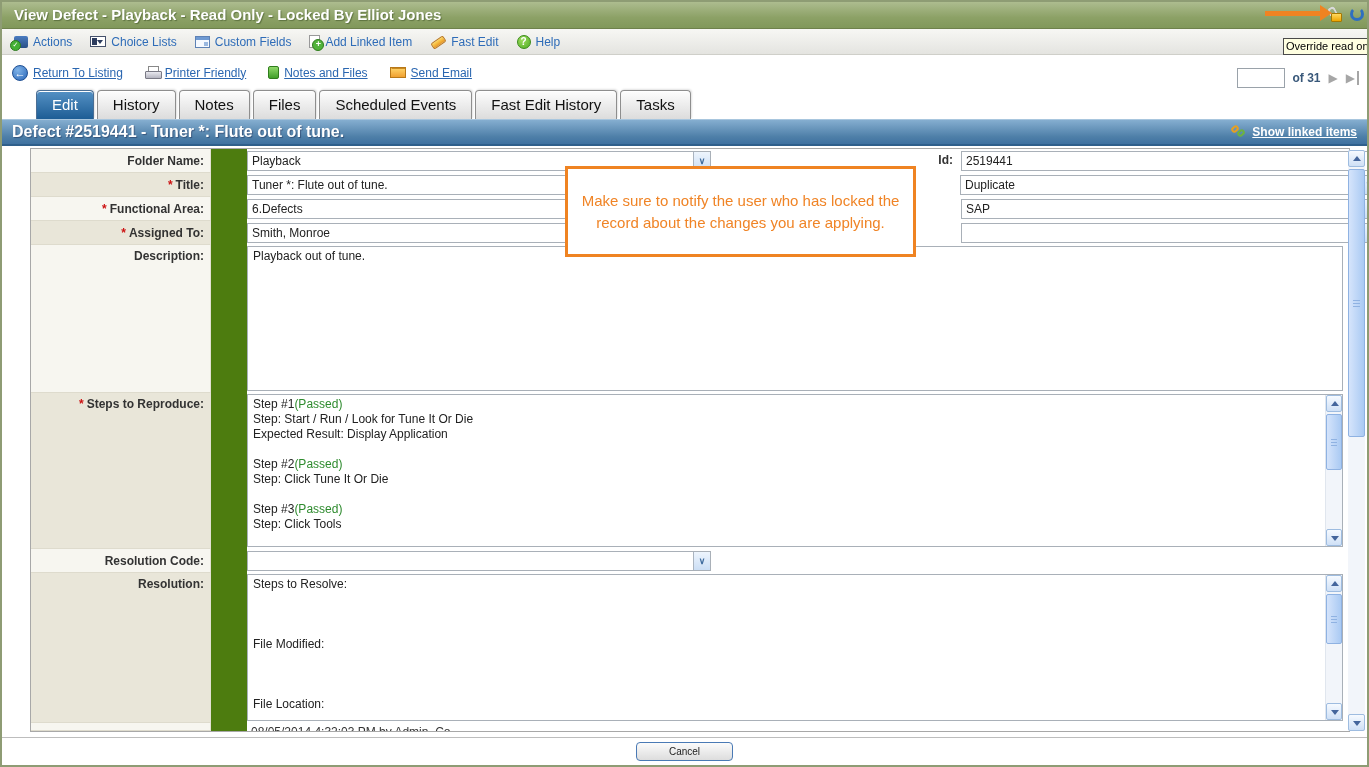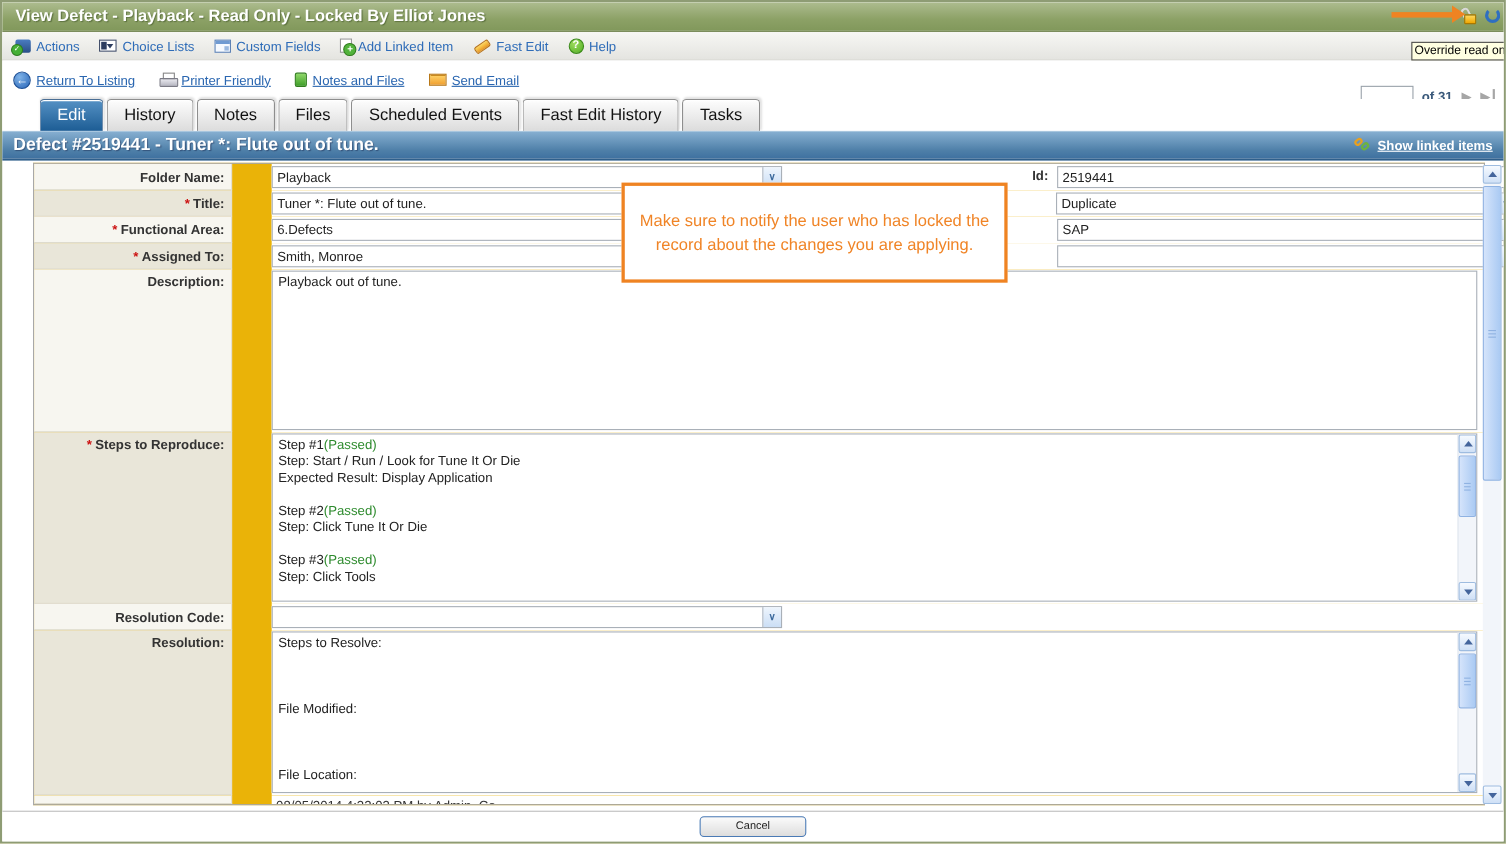--- a/index.html
+++ b/index.html
@@ -52,21 +52,21 @@
   .tab { padding:5px 15px 6px; margin-right:3px; border:1px solid #8E8E8E; border-bottom:none; border-radius:4px 4px 0 0; background:linear-gradient(#FDFDFD,#DCDCDC); font-size:15px; color:#111; cursor:pointer; box-shadow:inset 0 1px 0 #fff, 1px -1px 2px rgba(0,0,0,.12); white-space:nowrap; }
   .tab.active { background:linear-gradient(#5591C4,#1D5D95); color:#fff; border-color:#4A6E94; }
 
   
   .recbar { position:absolute; top:117px; left:0; right:0; height:27px; background:linear-gradient(#85AED0,#4E7FA8 70%,#3F71A0); border-top:1px solid #A8C6DE; border-bottom:2px solid #2F5F8B; display:flex; align-items:center; justify-content:space-between; padding:0 10px; }
   .recbar .rt { font-size:16px; font-weight:bold; color:#fff; text-shadow:1px 1px 1px rgba(0,0,40,.35); }
   .showlinked { display:inline-flex; align-items:center; gap:5px; color:#fff; font-size:12px; font-weight:bold; cursor:pointer; }
   .showlinked .sl { text-decoration:underline; }
 
   
-  .formwrap { position:absolute; left:28px; top:146px; width:1320px; height:584px; border:1px solid #A8A8A8; background:#eab308; display:flex; flex-direction:column; }
+  .formwrap { position:absolute; left:28px; top:146px; width:1320px; height:584px; border:1px solid #A8A8A8; background:#4d7c0f; display:flex; flex-direction:column; }
   .prow { display:flex; position:relative; }
   .lblcell { width:180px; flex:none; display:flex; align-items:center; justify-content:flex-end; padding-right:6px; font-weight:bold; font-size:12px; color:#333; border-bottom:1px solid #DEDBCD; border-right:1px solid #E3E0D3; }
   .lblcell.top { align-items:flex-start; padding-top:4px; }
   .bg-a { background:#F7F6F0; }
   .bg-b { background:#E9E6D9; }
   .fields { flex:1; position:relative; background:#fff;margin-left:36px; }
   .req { color:#CC1111; margin-right:3px; }
   .txt { position:absolute; top:2px; height:20px; border:1px solid #A9B0B8; background:#fff; font-family:"Liberation Sans",sans-serif; font-size:12px; padding:1px 4px; color:#222; }
   .combo { position:absolute; top:2px; height:20px; border:1px solid #A9B0B8; background:#fff; cursor:pointer; }
   .combo .val { display:block; margin-right:18px; font-size:12px; line-height:18px; padding:0 4px; color:#222; white-space:nowrap; overflow:hidden; }
@@ -79,21 +79,21 @@
   .sb { position:absolute; top:0; bottom:0; right:0; width:17px; background:#F2F5FA; border-left:1px solid #E0E6EE; }
   .sbtn { position:absolute; left:0; right:0; height:17px; background:linear-gradient(#F6FAFF,#CFE0F6); border:1px solid #9EBCE0; border-radius:2px; cursor:pointer; }
   .sbtn.up { top:0; } .sbtn.dn { bottom:0; }
   .sbtn.up::after { content:""; position:absolute; left:4px; top:5px; border-left:4px solid transparent; border-right:4px solid transparent; border-bottom:5px solid #44659C; }
   .sbtn.dn::after { content:""; position:absolute; left:4px; top:6px; border-left:4px solid transparent; border-right:4px solid transparent; border-top:5px solid #44659C; }
   .thumb { position:absolute; left:0; right:0; background:linear-gradient(90deg,#D5E4FB,#AACAF3); border:1px solid #8FB2E2; border-radius:2px; cursor:grab; }
   .thumb::after { content:""; position:absolute; left:4px; right:4px; top:50%; height:1px; background:#8FB2E2; box-shadow:0 -3px 0 #8FB2E2, 0 3px 0 #8FB2E2; }
   .mainsb { position:absolute; right:2px; top:148px; width:17px; height:581px; background:#F2F5FA; }
 
   
-  .pager { position:absolute; top:76px; right:8px; display:flex; align-items:center; gap:8px; }
+  .pager { position:absolute; top:66px; right:8px; display:flex; align-items:center; gap:8px; }
   .pg-input { width:48px; height:20px; border:1px solid #9AA2AA; font-size:12px; padding:1px 3px; }
   .pg-of { font-size:12px; font-weight:bold; color:#39587A; }
   .pg-arrow { color:#A6A6A6; font-size:12px; cursor:pointer; line-height:14px; }
   .pg-last { border-right:2px solid #A6A6A6; padding-right:2px; }
 
   
   .callout { position:absolute; background:#fff; border:3px solid #EF8322; color:#F08426; font-size:15px; line-height:1.45; text-align:center; display:flex; align-items:center; justify-content:center; padding:6px 12px; z-index:50; }
   .co1 { left:995px; top:16px; width:272px; height:72px; }
   .co2 { left:563px; top:164px; width:351px; height:91px; }
   .arrowbar { position:absolute; left:1263px; top:9px; width:57px; height:5px; background:#EF8322; z-index:51; }

